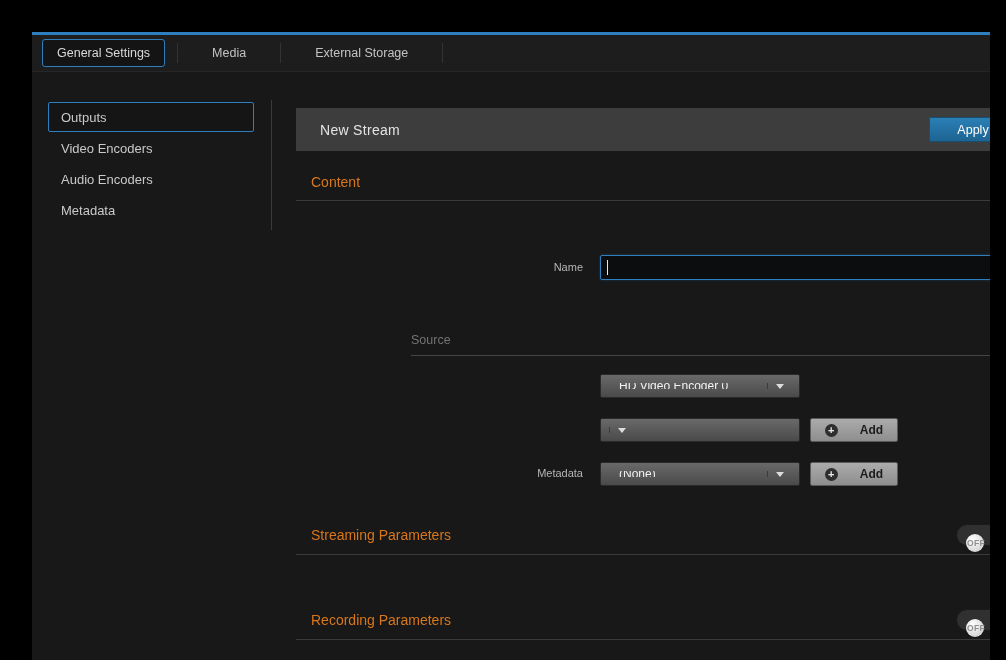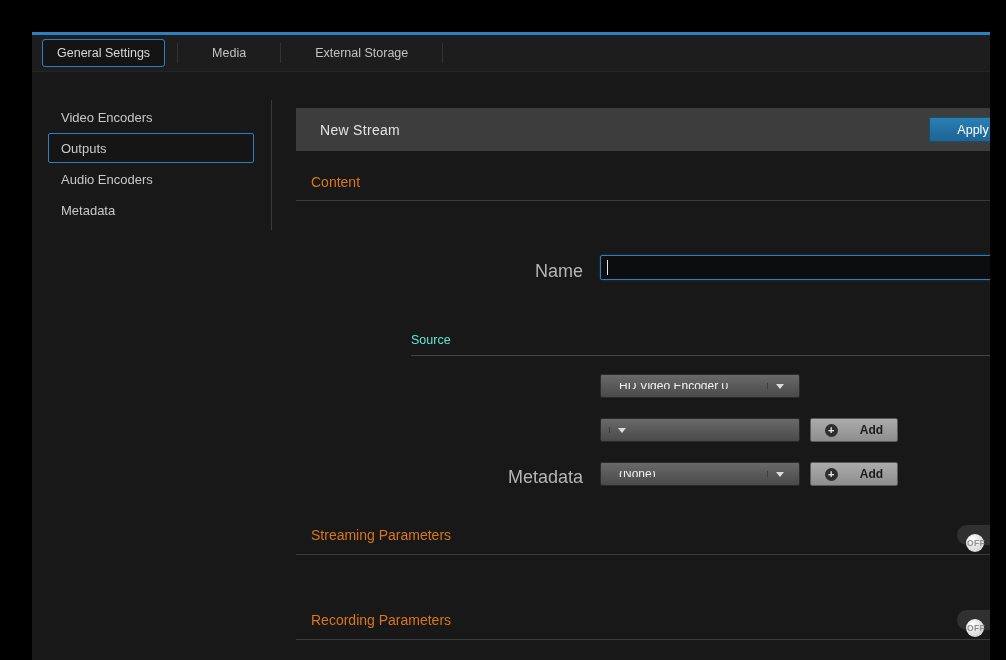--- a/index.html
+++ b/index.html
@@ -55,23 +55,23 @@
   .apply-btn {
     margin-left:auto; width:88px; height:25px;
     background:linear-gradient(#2a7fb5,#1d6493); border:1px solid #16506e;
     border-radius:0; color:#fff; font-size:12.5px;
     display:flex; align-items:center; justify-content:center; cursor:pointer;
   }
   .section-title { position:absolute; left:15px; color:#d9771c; font-size:14px; }
   .line { position:absolute; left:0; width:714px; height:1px; background:#3a3a3a; }
   .field-label {
     position:absolute; left:0; width:287px; text-align:right;
-    color:#b5b5b5; font-size:18px;
-  }
-  .source-label { position:absolute; left:115px; color:#5eead4; font-size:12.5px; }
+    color:#b5b5b5; font-size:11px;
+  }
+  .source-label { position:absolute; left:115px; color:#737373; font-size:12.5px; }
   .source-line { position:absolute; left:115px; width:599px; height:1px; background:#454545; }
   .name-input {
     position:absolute; left:304px; top:147px; width:406px; height:25px;
     background:#0b0d0f; border:1px solid #2e7fc0; border-radius:2px;
     color:#e8e8e8; font-size:12.5px; padding:0 6px; outline:none;
     box-shadow:0 0 3px rgba(46,127,192,.35);
   }
   .caret {
     position:absolute; left:311px; top:152px; width:1px; height:15px;
     background:#e8e8e8; animation:blink 1s step-start infinite;
@@ -132,22 +132,22 @@
     <div class="vsep"></div>
     <div class="tab">Media</div>
     <div class="vsep"></div>
     <div class="tab">External Storage</div>
     <div class="vsep"></div>
   </div>
 
   <div class="page">
 
     <div class="sidebar">
+      <div class="side-item selected">Outputs</div>
       <div class="side-item">Video Encoders</div>
-      <div class="side-item selected">Outputs</div>
       <div class="side-item">Audio Encoders</div>
       <div class="side-item">Metadata</div>
     </div>
     <div class="side-divider"></div>
 
     <div class="main">
 
       <div class="stream-header">
         <div class="stream-title">New Stream</div>
         <div class="apply-btn">Apply</div>

